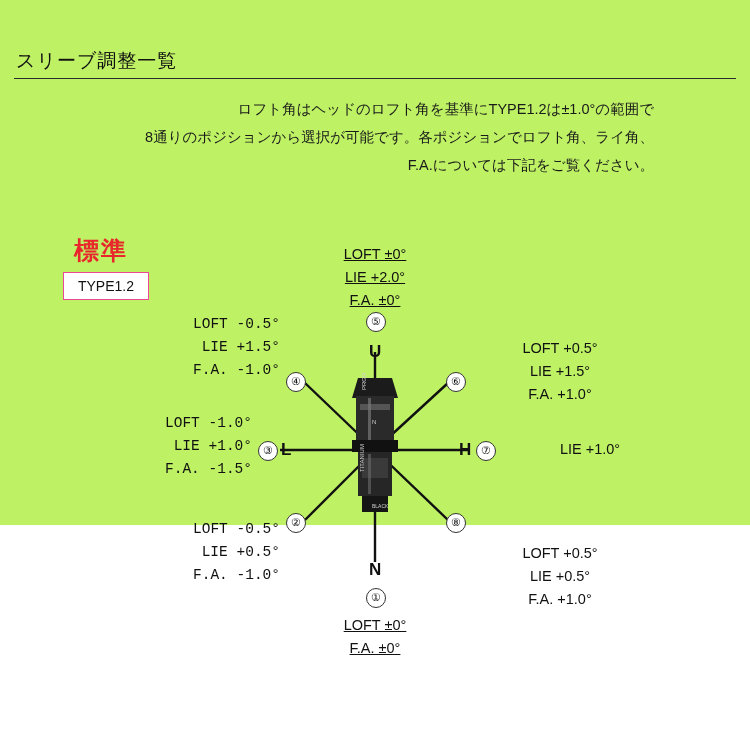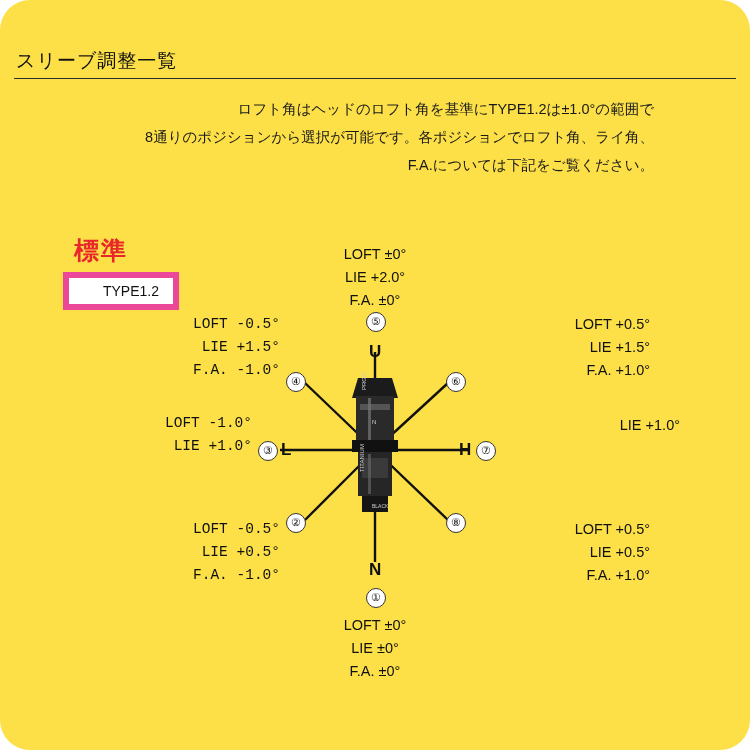--- a/index.html
+++ b/index.html
@@ -11,23 +11,22 @@
     width: 750px;
     height: 750px;
     font-family: "Liberation Sans", sans-serif;
     color: #1a1a1a;
     position: relative;
     overflow: hidden;
   }
   #page {
     position: relative;
     width: 750px;
-    height: 750px;
-    background: #fde047;
-    border-radius: 30px;
+    height: 525px;
+    background: #bef264;
   }
 
   
   .title {
     position: absolute;
     left: 16px;
     top: 48px;
     font-size: 19px;
     letter-spacing: 1px;
     color: #111;
@@ -62,28 +61,27 @@
     font-weight: bold;
     color: #e8262b;
     letter-spacing: 2px;
   }
   .type-box {
     position: absolute;
     left: 63px;
     top: 272px;
     width: 84px;
     height: 26px;
-    border: 6px solid #ec4899;
+    border: 1px solid #ec4899;
     font-size: 14px;
     display: flex;
     align-items: center;
     justify-content: center;
     color: #111;
     background: #fff;
-    padding-left: 20px;
   }
 
   
   .diagram {
     position: absolute;
     left: 0;
     top: 0;
     width: 750px;
     height: 750px;
   }
@@ -95,22 +93,22 @@
 
   
   .blk {
     position: absolute;
     font-size: 14.5px;
     line-height: 23px;
     color: #111;
     white-space: nowrap;
   }
   .blk.r { text-align: right; font-family: Liberation Mono, monospace; }
-  .blk.l { text-align: right; }
-  .blk.c { text-align: center; }
+  .blk.l { text-align: center; margin-top: 24px; }
+  .blk.c { text-align: center; text-decoration: underline; }
 
   
   .num {
     position: absolute;
     width: 18px;
     height: 18px;
     border: 1px solid #333;
     border-radius: 50%;
     font-size: 11px;
     line-height: 17px;
@@ -221,38 +219,38 @@
 
     <div class="blk l" style="left:470px; top:313px; width:180px;">
       <div>LOFT +0.5°</div>
       <div>LIE +1.5°</div>
       <div>F.A. +1.0°</div>
     </div>
 
     <div class="blk r" style="left:100px; top:412px; width:152px;">
       <div>LOFT -1.0°</div>
       <div>LIE +1.0°</div>
+      <div>F.A. -1.5°</div>
     </div>
 
     <div class="blk l" style="left:500px; top:414px; width:180px;">
       <div>LIE +1.0°</div>
     </div>
 
     <div class="blk r" style="left:130px; top:518px; width:150px;">
       <div>LOFT -0.5°</div>
       <div>LIE +0.5°</div>
       <div>F.A. -1.0°</div>
     </div>
 
     <div class="blk l" style="left:470px; top:518px; width:180px;">
       <div>LOFT +0.5°</div>
       <div>LIE +0.5°</div>
       <div>F.A. +1.0°</div>
     </div>
 
     <div class="blk c" style="left:300px; top:614px; width:150px;">
       <div>LOFT ±0°</div>
-      <div>LIE ±0°</div>
       <div>F.A. ±0°</div>
     </div>
 
   </div>
 </div>
 
 </body></html>

